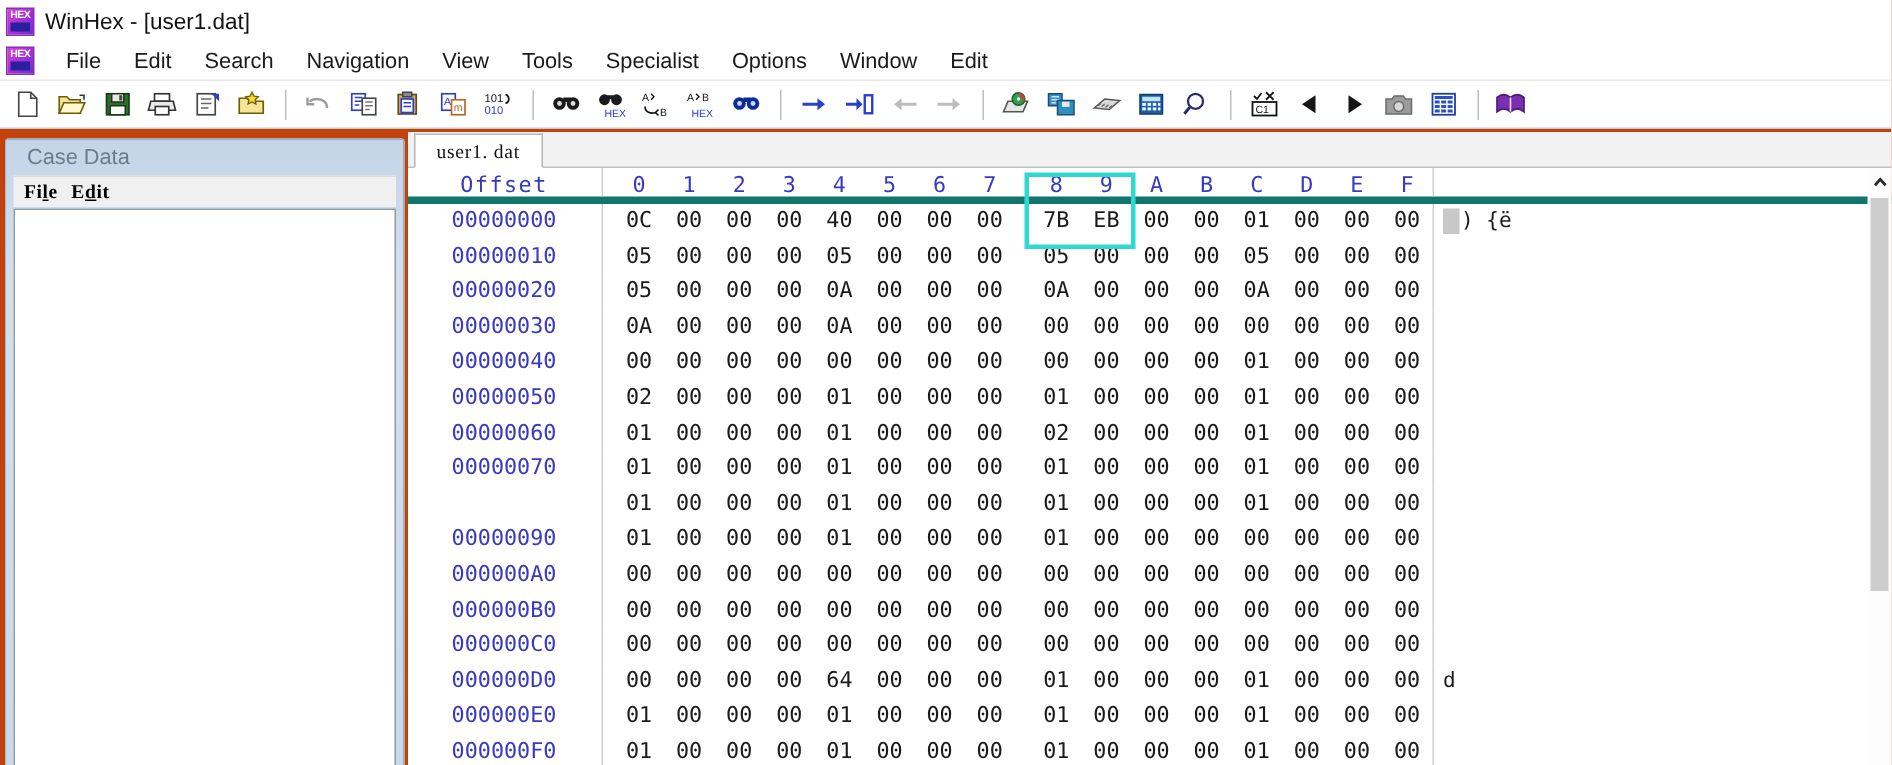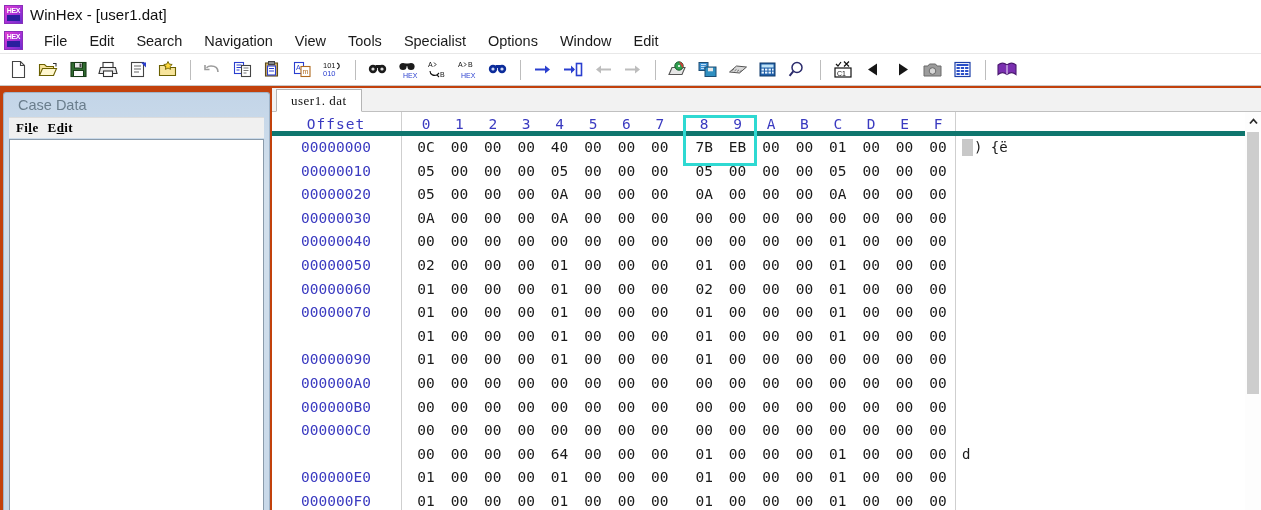--- a/index.html
+++ b/index.html
@@ -801,20 +801,21 @@
           <div class="cell-byte" style="left: 452.6px;">00</div>
           <div class="cell-byte" style="left: 486px;">00</div>
           <div class="cell-byte" style="left: 519.4px;">00</div>
           <div class="cell-byte" style="left: 552.8px;">00</div>
           <div class="cell-byte" style="left: 586.2px;">00</div>
           <div class="cell-byte" style="left: 619.6px;">00</div>
           <div class="cell-byte" style="left: 653px;">00</div>
           <div class="vsep" style="left: 683px;"></div>
         </div>
         <div class="hexrow">
+          <div class="cell-offset">000000D0</div>
           <div class="vsep" style="left: 129px;"></div>
           <div class="cell-byte" style="left: 141px;">00</div>
           <div class="cell-byte" style="left: 174.4px;">00</div>
           <div class="cell-byte" style="left: 207.8px;">00</div>
           <div class="cell-byte" style="left: 241.2px;">00</div>
           <div class="cell-byte" style="left: 274.6px;">64</div>
           <div class="cell-byte" style="left: 308px;">00</div>
           <div class="cell-byte" style="left: 341.4px;">00</div>
           <div class="cell-byte" style="left: 374.8px;">00</div>
           <div class="cell-byte" style="left: 419.2px;">01</div>

